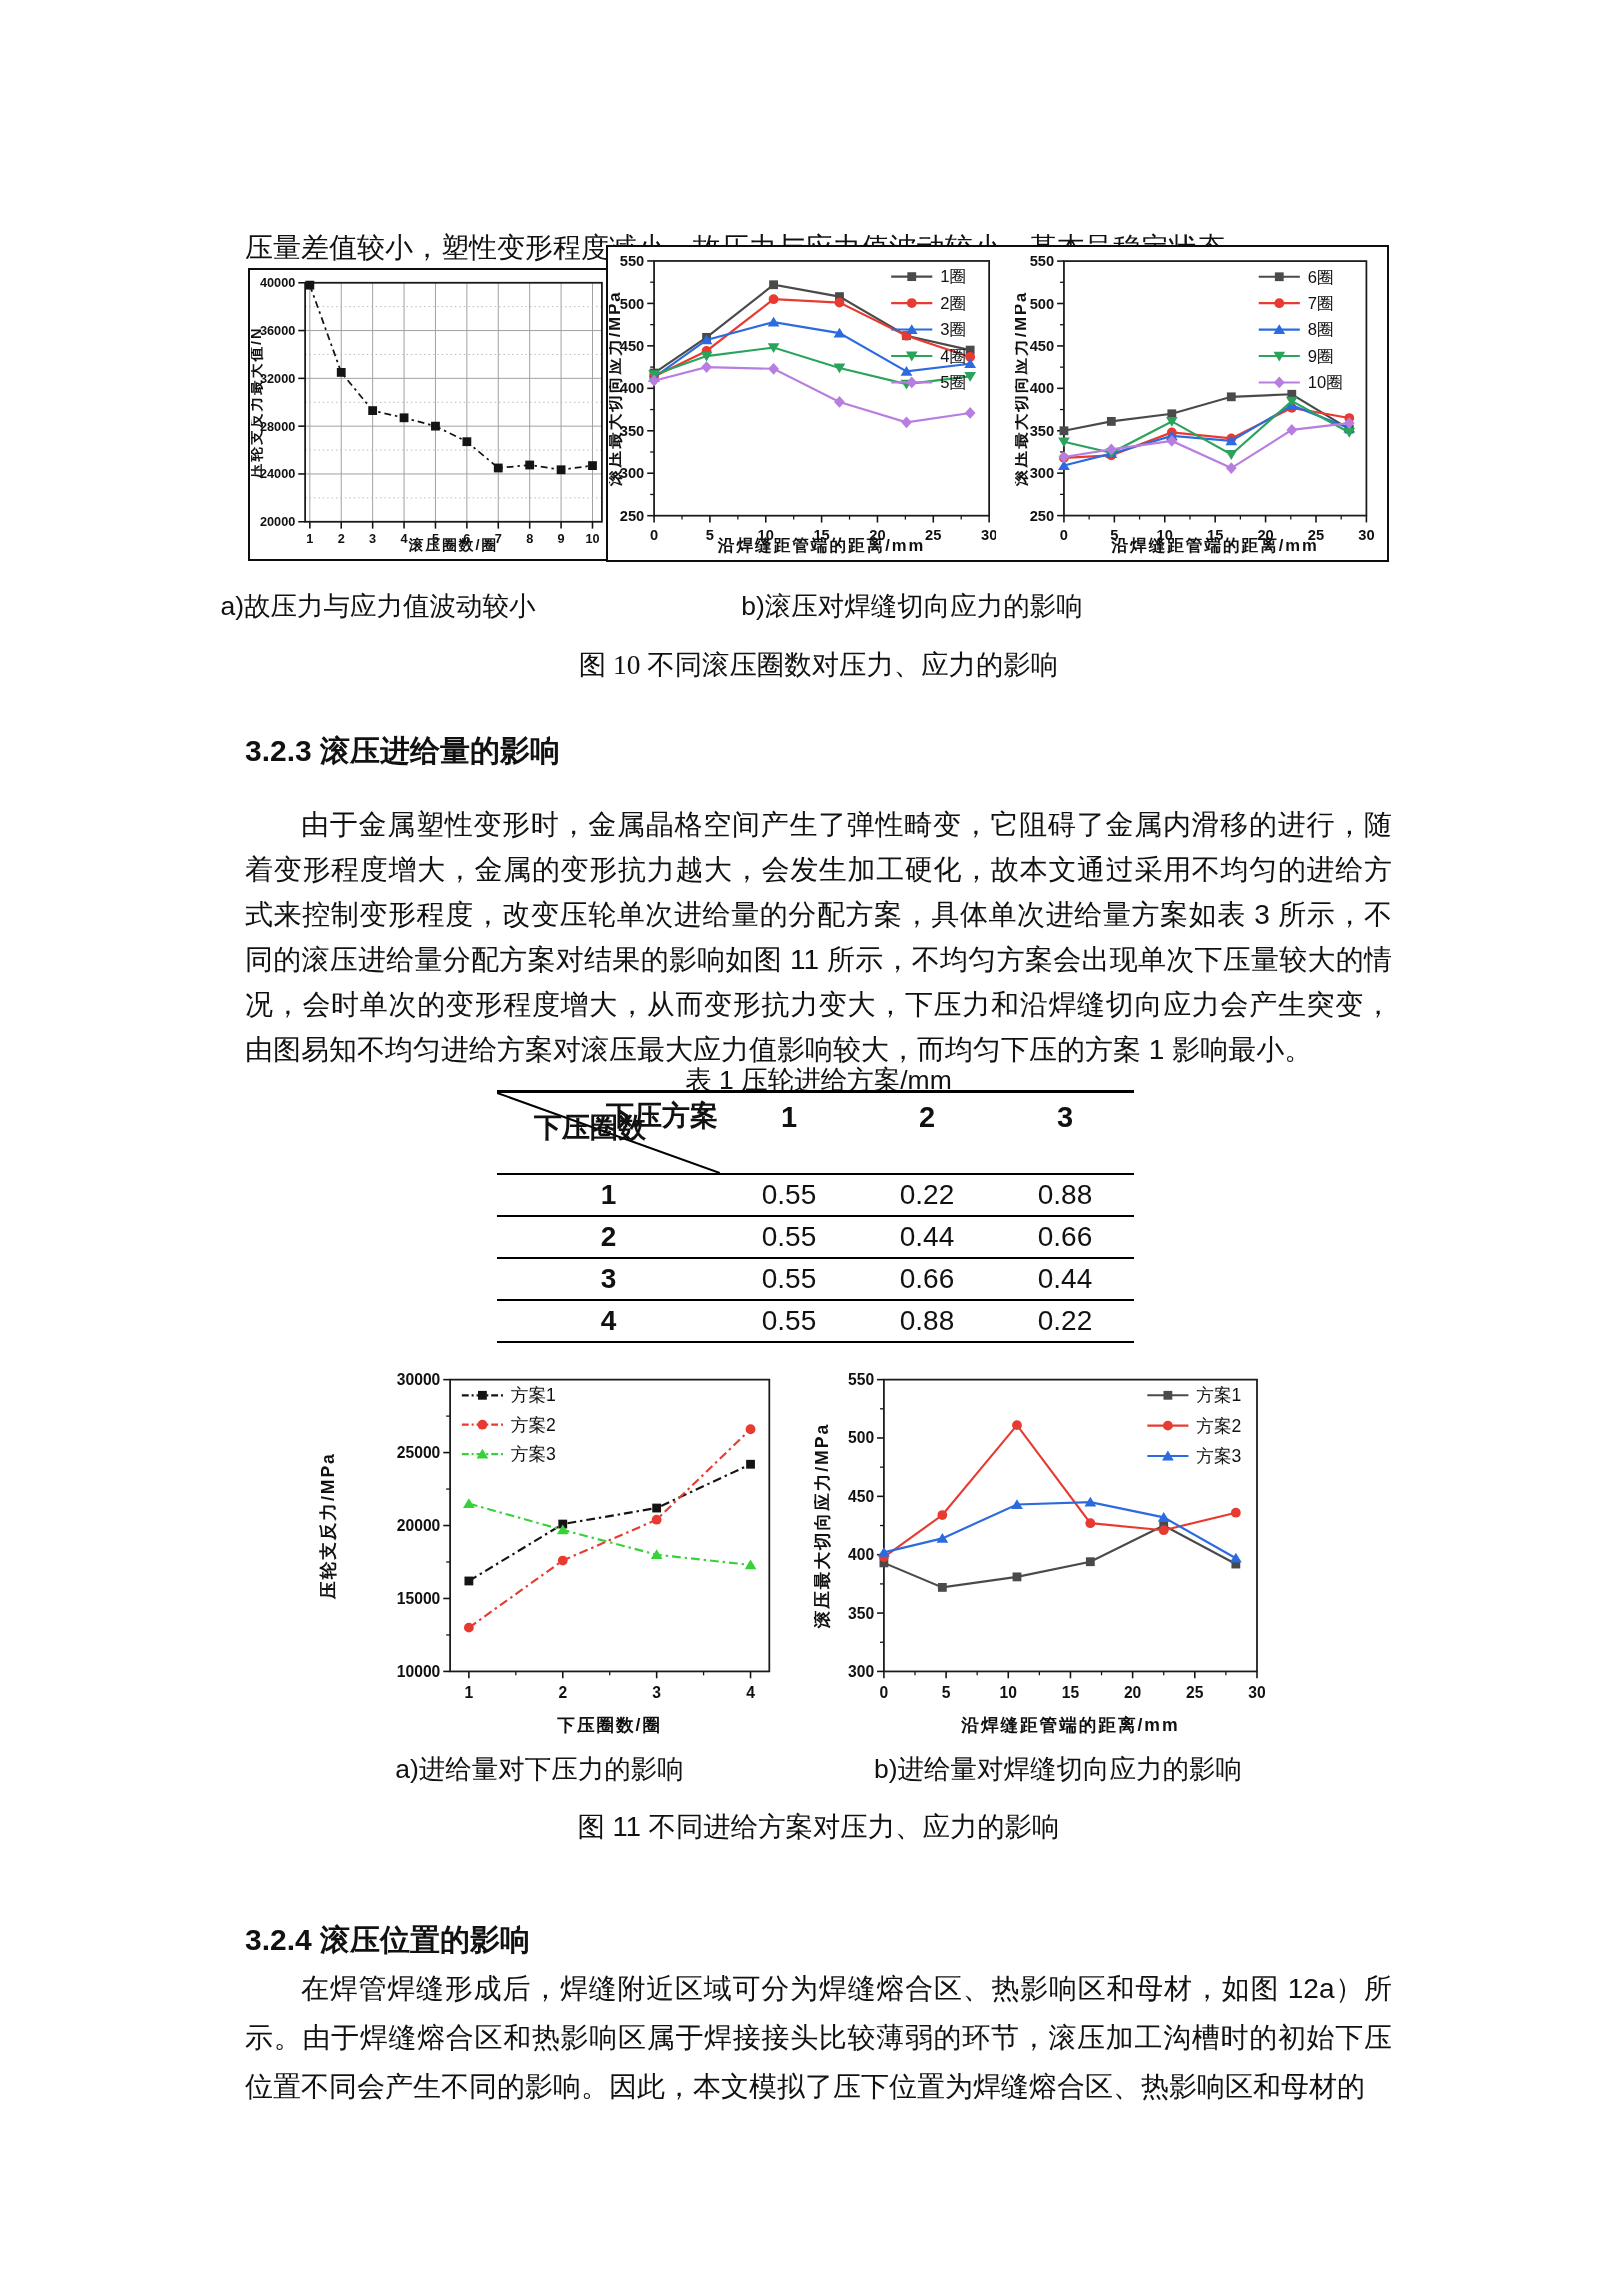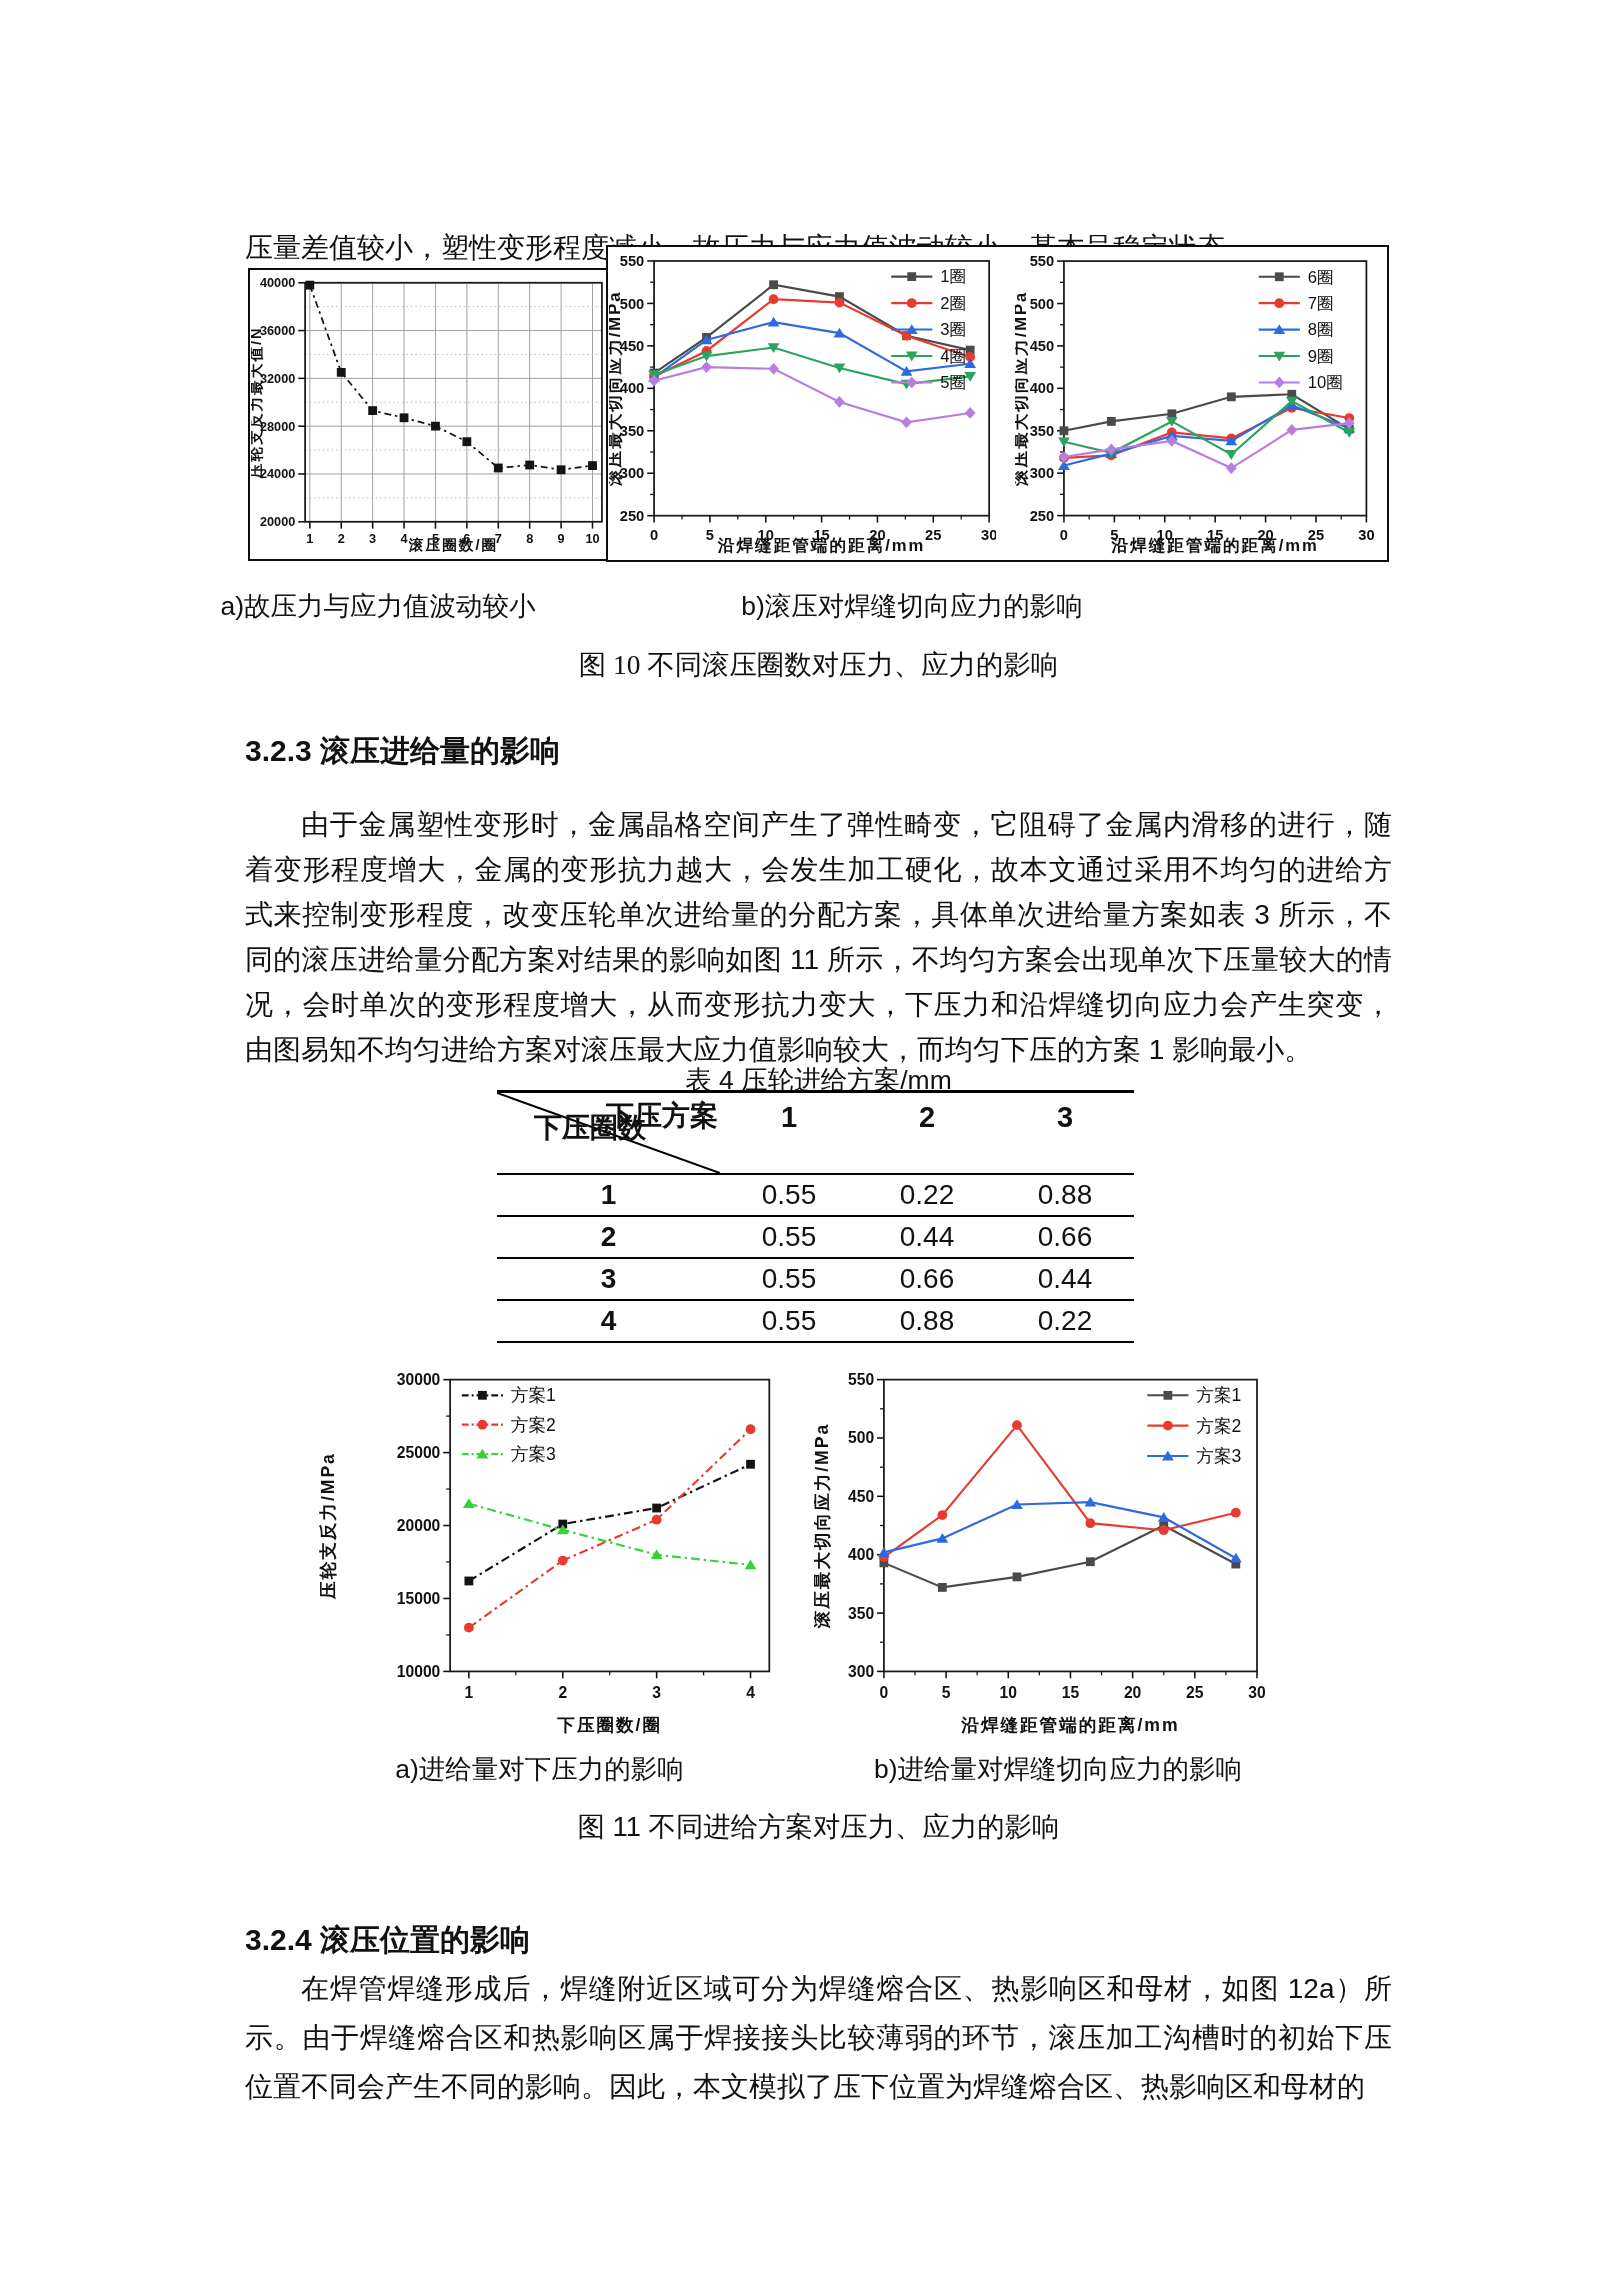--- a/index.html
+++ b/index.html
@@ -314,21 +314,21 @@
           <text x="11" y="142" text-anchor="middle" font-size="17" letter-spacing="2" font-weight="bold" transform="rotate(-90 11 142)">滚压最大切向应力/MPa</text>
         </svg></div>
   </div>
   <div class="abs caption cap-a1">a)故压力与应力值波动较小</div>
   <div class="abs caption cap-b1">b)滚压对焊缝切向应力的影响</div>
   <div class="abs figcap">图 10 不同滚压圈数对压力、应力的影响</div>
 
   <h3 class="abs heading h323" style="margin:0;">3.2.3 滚压进给量的影响</h3>
   <p class="abs para para1" style="margin:0;">由于金属塑性变形时，金属晶格空间产生了弹性畸变，它阻碍了金属内滑移的进行，随着变形程度增大，金属的变形抗力越大，会发生加工硬化，故本文通过采用不均匀的进给方式来控制变形程度，改变压轮单次进给量的分配方案，具体单次进给量方案如表 3 所示，不同的滚压进给量分配方案对结果的影响如图 11 所示，不均匀方案会出现单次下压量较大的情况，会时单次的变形程度增大，从而变形抗力变大，下压力和沿焊缝切向应力会产生突变，由图易知不均匀进给方案对滚压最大应力值影响较大，而均匀下压的方案 1 影响最小。</p>
 
-  <div class="abs tbl-title">表 4 压轮进给方案/mm</div>
+  <div class="abs tbl-title">表 1 压轮进给方案/mm</div>
   <div class="abs table3">
     <div class="t3-header">
       <div class="t3-diag">
         <svg width="223" height="80" viewBox="0 0 228 82">
           <line x1="0" y1="0" x2="228" y2="82" stroke="#000" stroke-width="2"></line>
         </svg>
         <span class="t3-diag-top">下压方案</span>
         <span class="t3-diag-bot">下压圈数</span>
       </div>
       <div class="t3-hcol">1</div>

